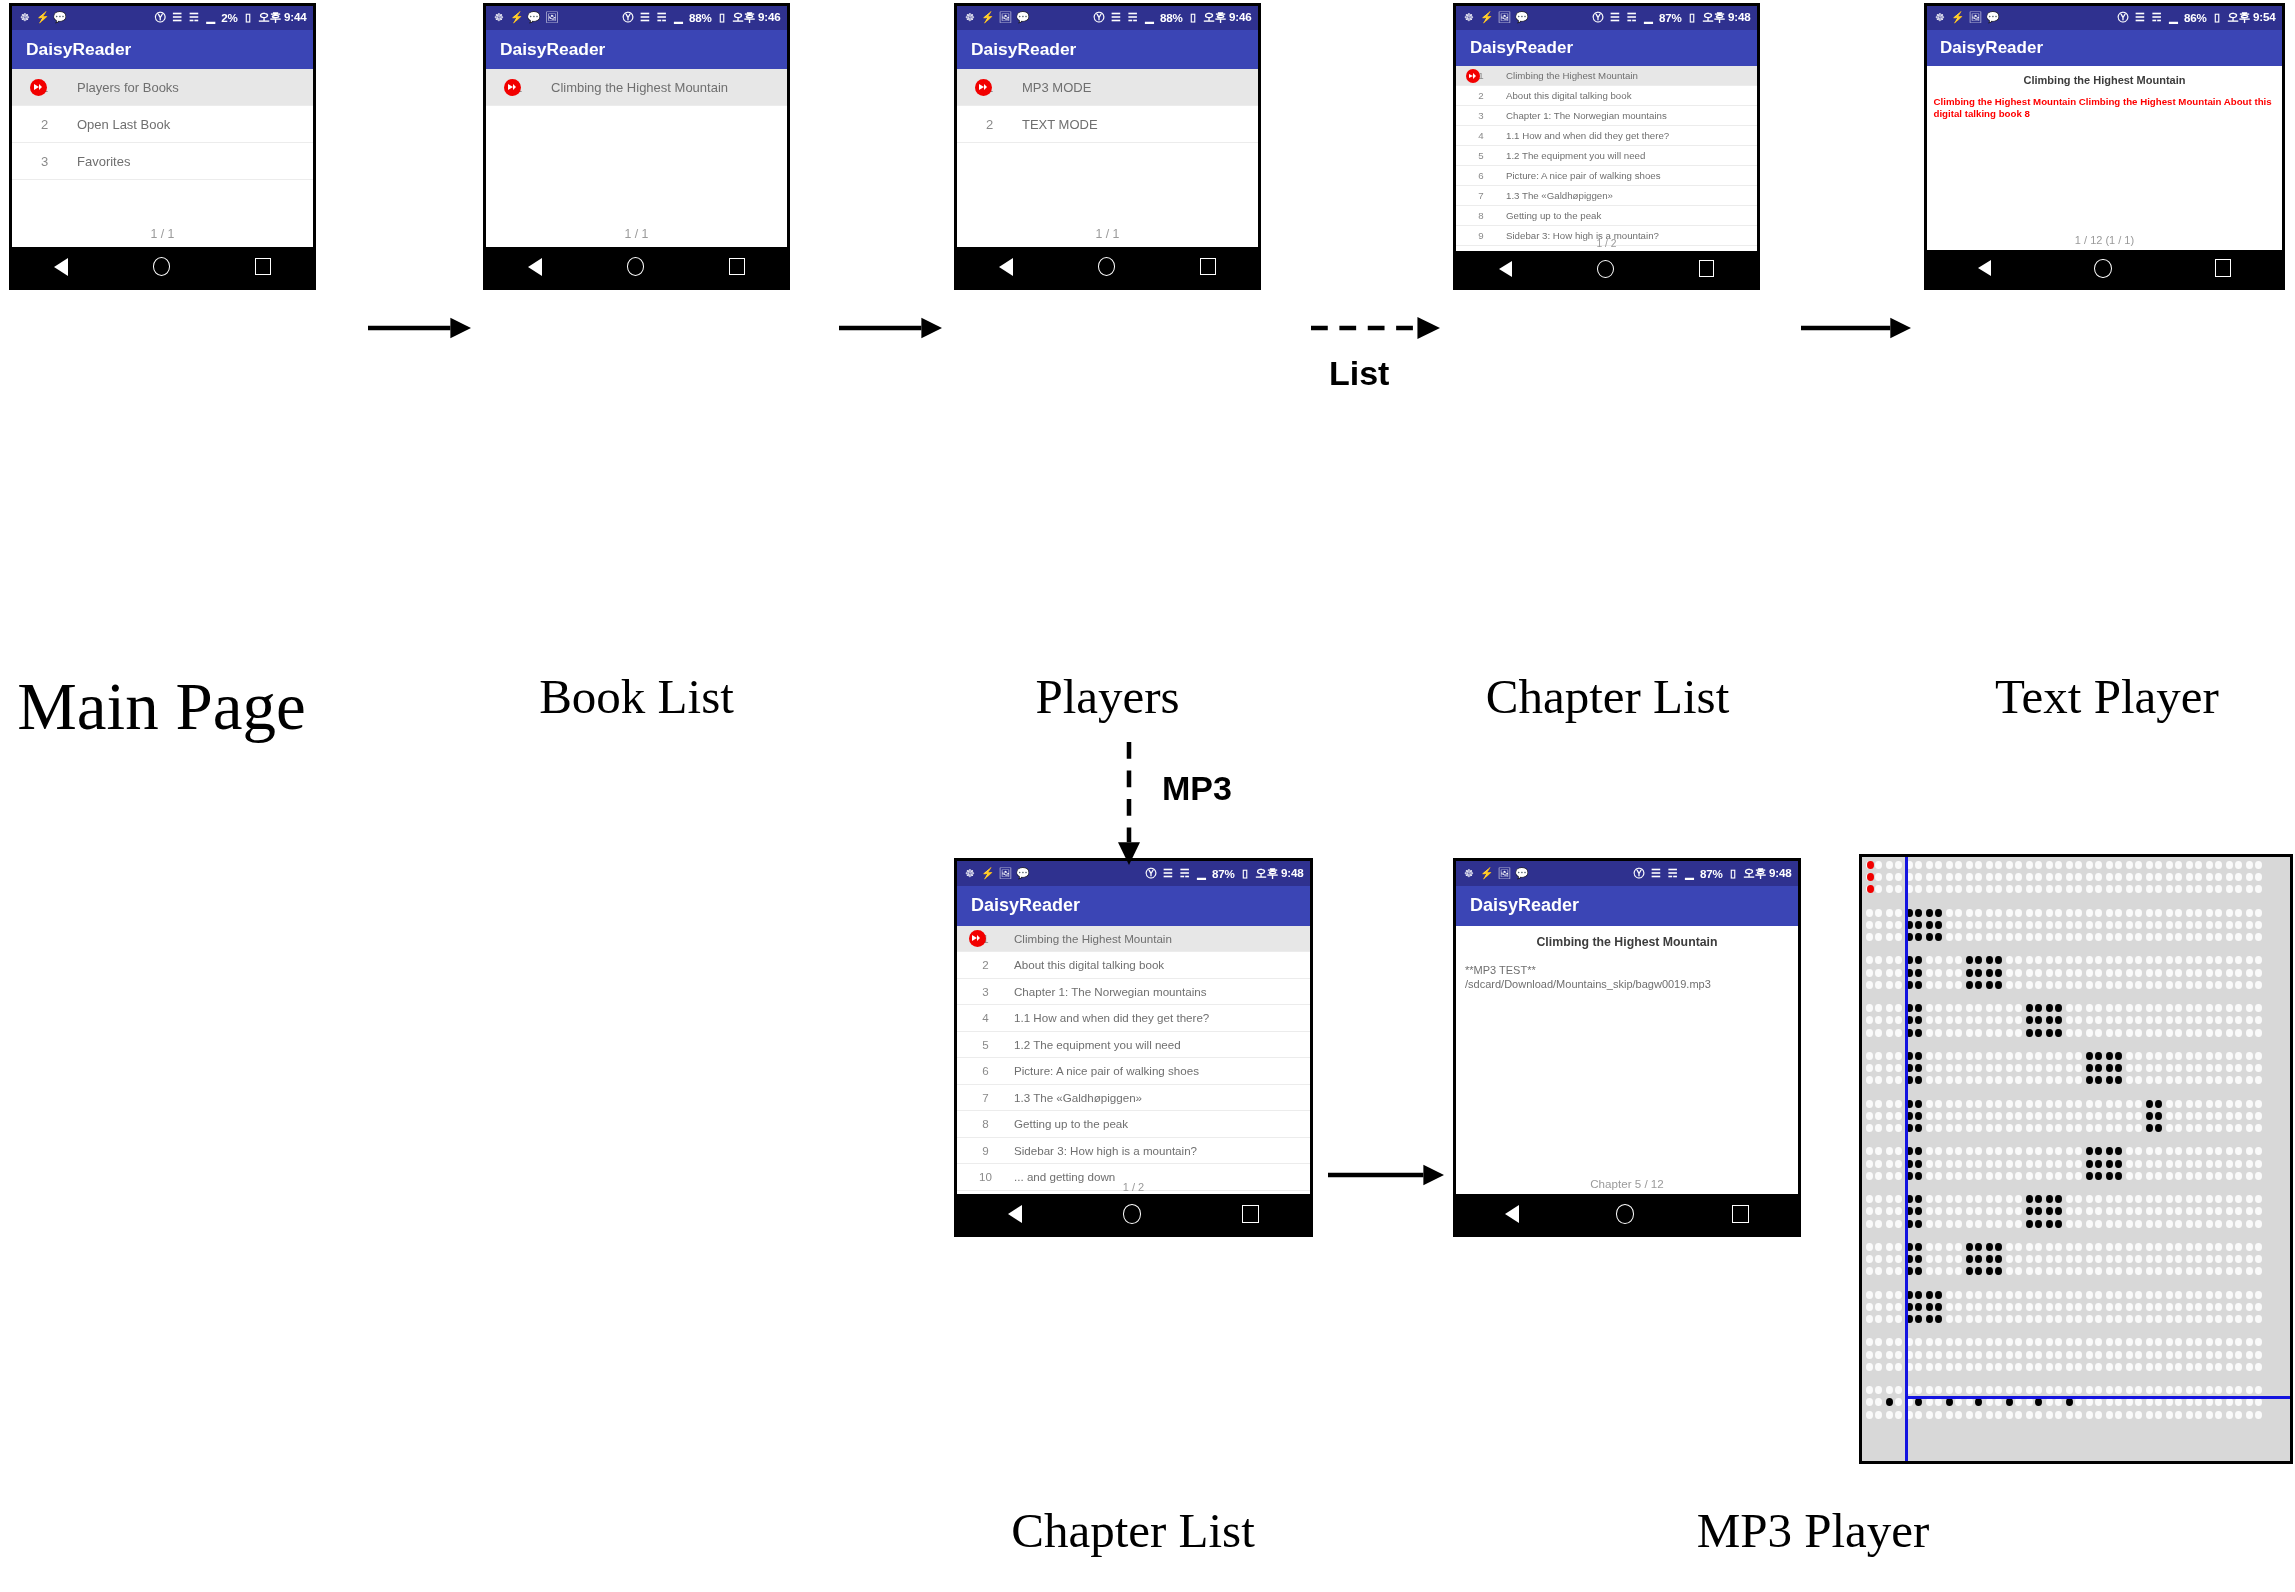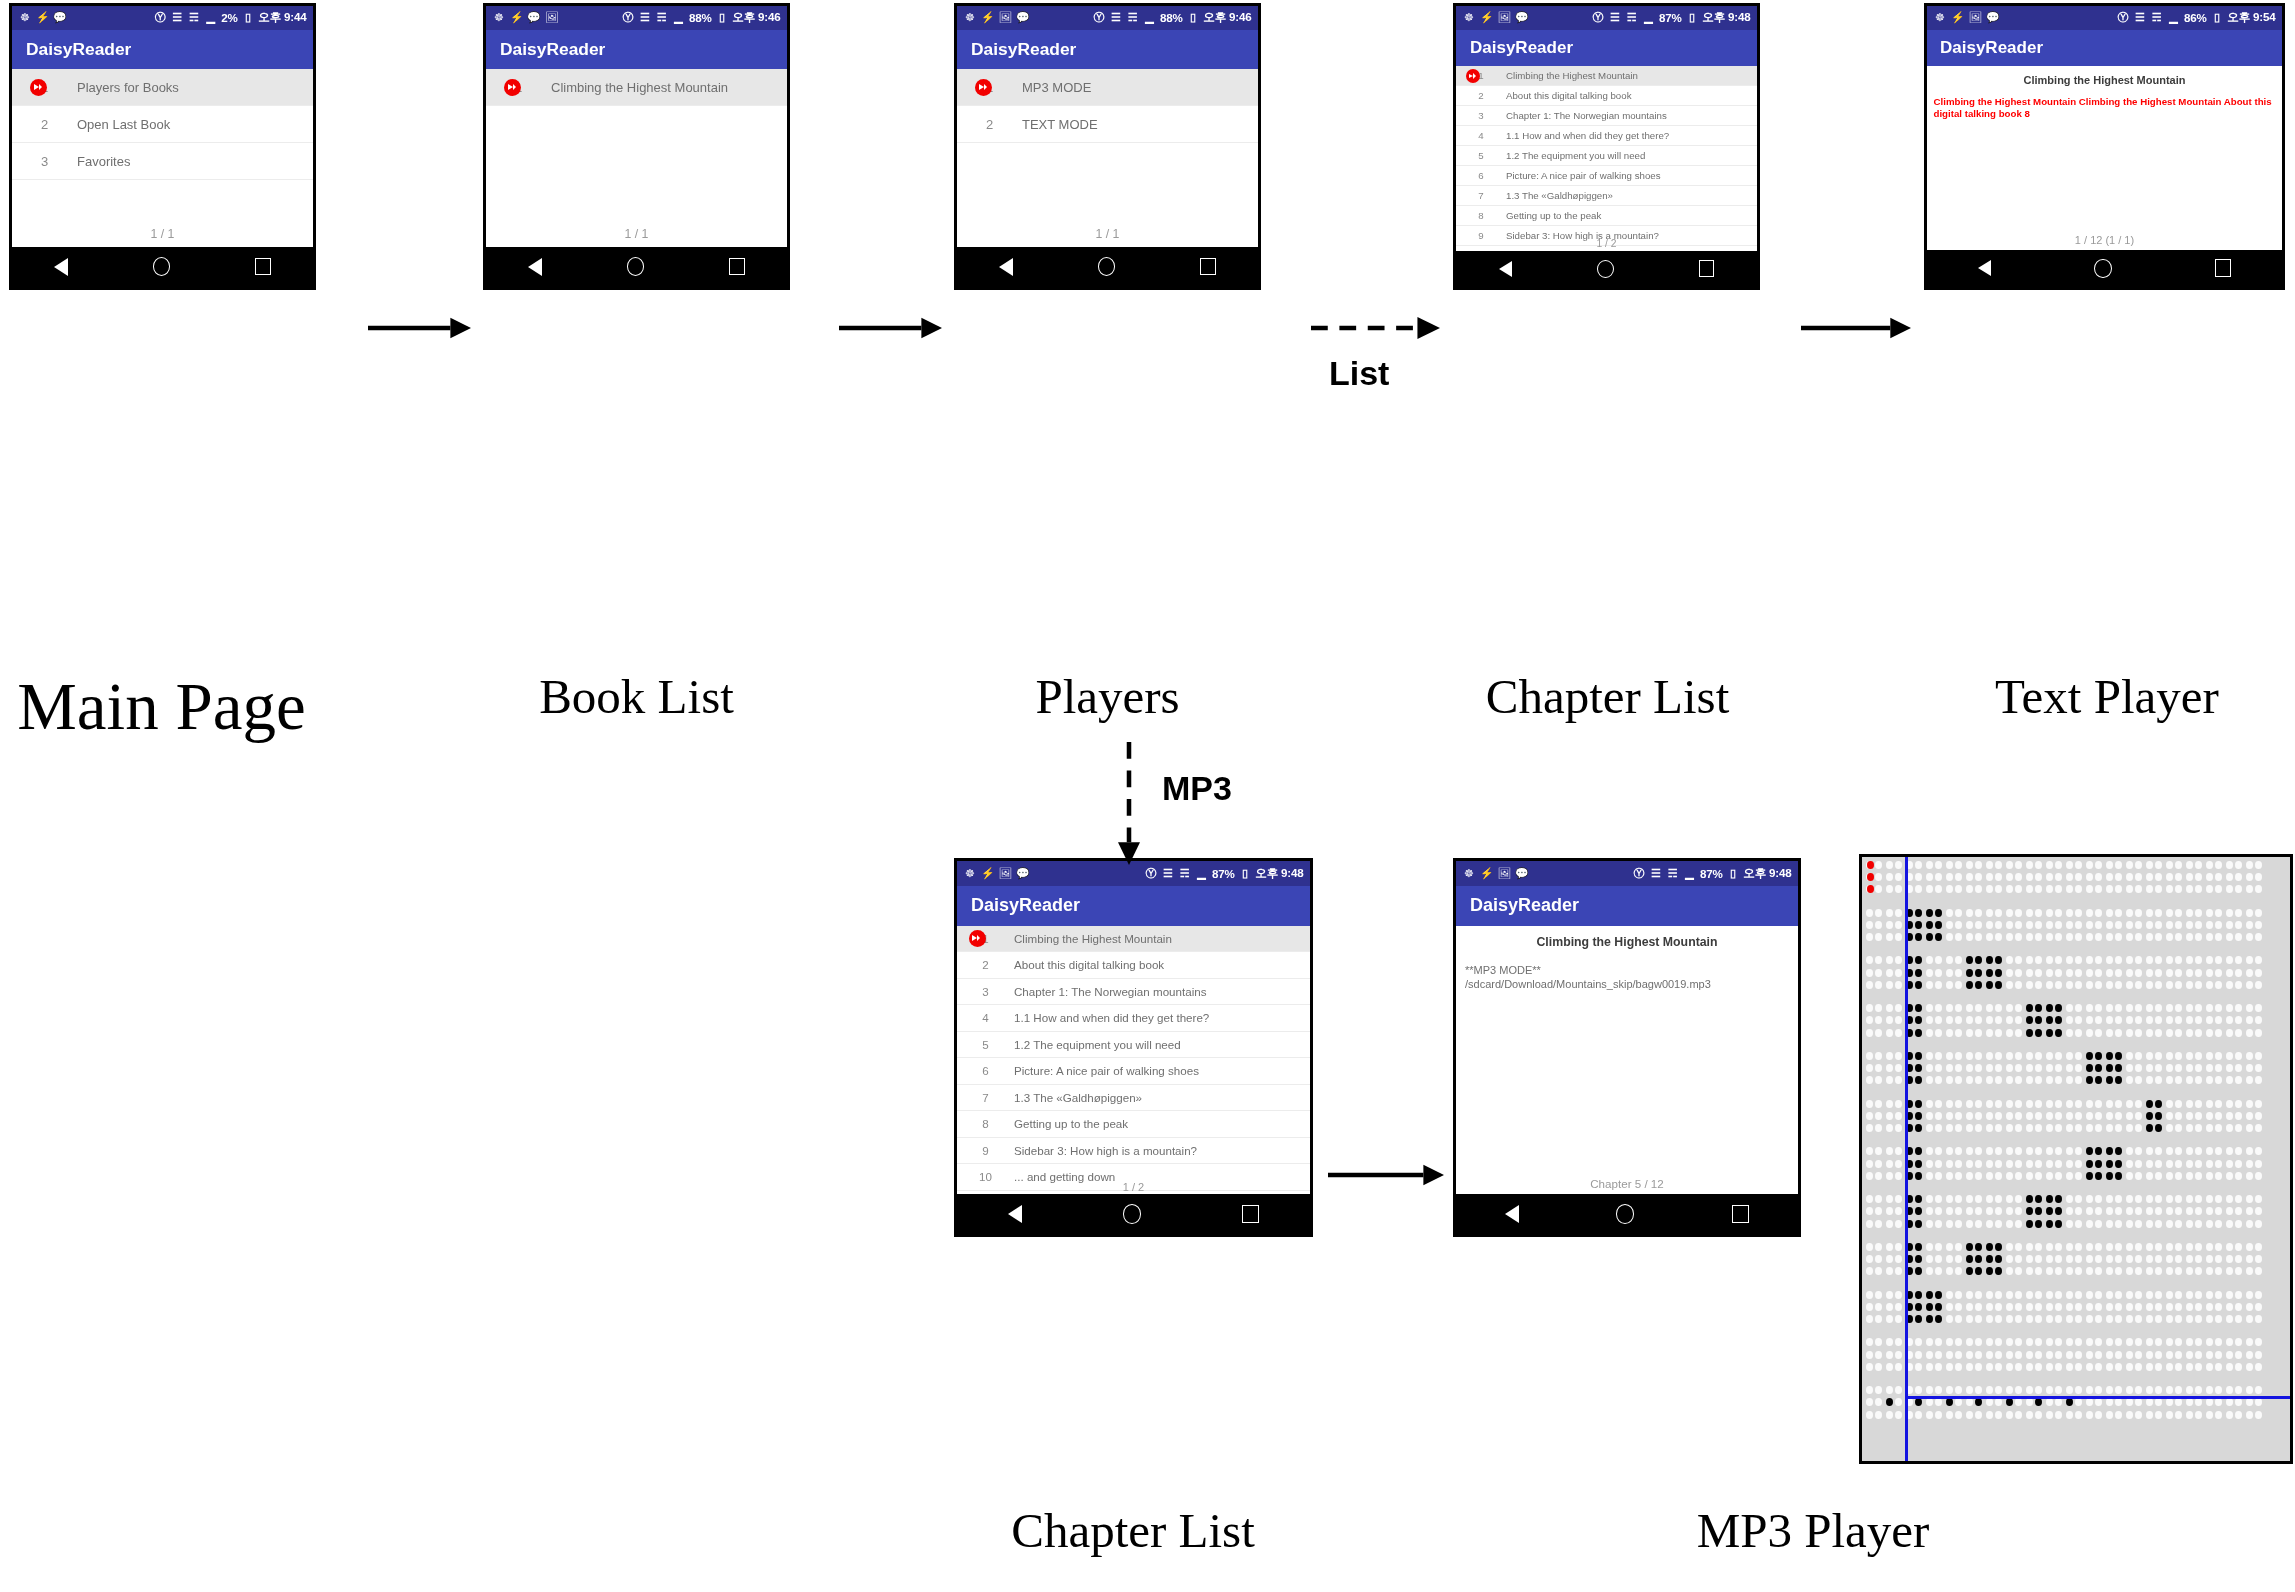--- a/index.html
+++ b/index.html
@@ -394,21 +394,21 @@
         <span class="sb-pct">87%</span>
         <span class="sb-ico">▯</span>
         <span class="sb-time">오후 9:48</span>
       </div>
     </div>
     <div class="appbar" style="height:40px;padding-left:14px;font-size:18px;">
       <span>DaisyReader</span>
     </div>
     <div class="listwrap" style="padding:9px 9px 0 9px;">
       <div class="ptitle" style="font-size:12.3px;margin-bottom:14px;">Climbing the Highest Mountain</div>
-      <div class="pmono" style="font-size:11px;line-height:1.35;">**MP3 MODE**</div>
+      <div class="pmono" style="font-size:11px;line-height:1.35;">**MP3 TEST**</div>
       <div class="pmono" style="font-size:11px;line-height:1.35;">/sdcard/Download/Mountains_skip/bagw0019.mp3</div>
       <div class="pageind" style="bottom:3.9px;font-size:11.6px;">Chapter 5 / 12</div>
     </div>
     <div class="navbar" style="height:40px;">
       <span class="nav-back" style="border-width:9px 14px 9px 0;border-color:transparent #fff transparent transparent;"></span>
       <span class="nav-home" style="width:16px;height:17.4px;"></span>
       <span class="nav-rec" style="width:15px;height:16px;"></span>
     </div>
   </div>
 </div>

